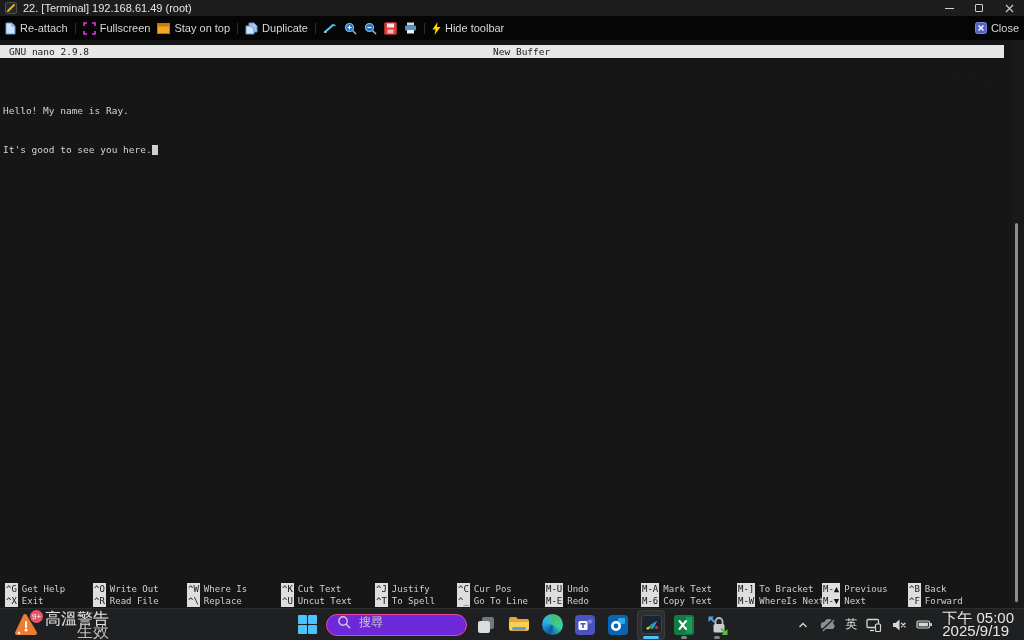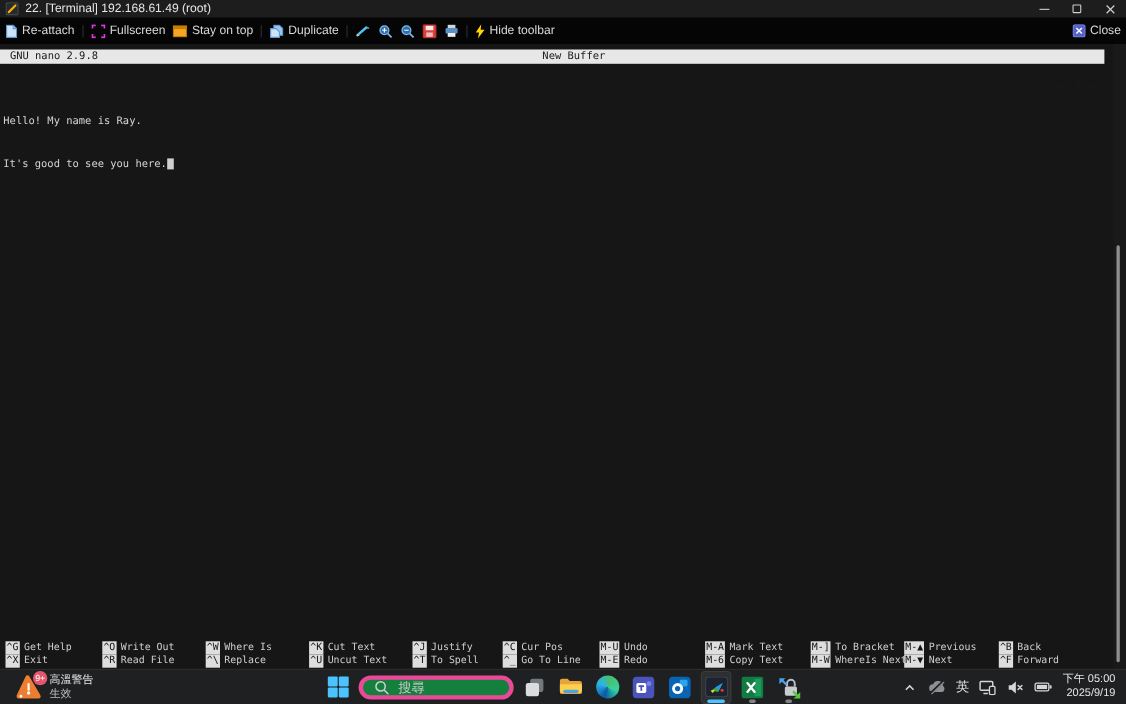--- a/index.html
+++ b/index.html
@@ -40,42 +40,42 @@
   .sc-col { display:flex; flex-direction:column; }
   .sc-entry { display:flex; gap:4px; white-space:nowrap; align-items:center; height:12px; }
   .sc-key { background:#dedede; color:#121212; padding:0 1px; }
   .sc-label { color:#cfcfcf; }
 
   
   .taskbar { height:32px; background:#1e2021; border-top:1px solid #2b2d2e; position:relative; display:flex; align-items:center; flex:0 0 auto; }
   .tb-weather { position:absolute; left:13px; display:flex; align-items:center; gap:5px; height:32px; }
   .weather-ico { position:relative; width:27px; height:26px; }
   .weather-badge { position:absolute; top:-2px; right:-3px; min-width:13px; height:13px; border-radius:7px; background:#e5566c; color:#fff; font-size:8px; line-height:13px; text-align:center; padding:0 1px; }
-  .weather-text { font-size:10px; line-height:13px; color:#e4e4e4; }
+  .weather-text { font-size:16px; line-height:13px; color:#e4e4e4;text-align:right; }
   .weather-text .w2 { color:#bdbdbd; }
 
   .tb-center { position:absolute; left:50%; transform:translateX(-50%); display:flex; align-items:center; gap:5px; height:32px; }
   .tb-item { position:relative; width:28px; height:30px; display:flex; align-items:center; justify-content:center; border-radius:4px; }
   .tb-item.active { background:#2d2f30; box-shadow:inset 0 0 0 1px #3a3c3d; }
   .ind { position:absolute; bottom:1px; left:50%; transform:translateX(-50%); height:3px; border-radius:2px; }
   .ind-active { width:16px; background:#4cc2ff; }
   .ind-run { width:6px; background:#828282; }
 
   .start-grid { width:19px; height:19px; display:grid; grid-template-columns:9px 9px; grid-template-rows:9px 9px; gap:1px; }
   .start-grid div { background:#4cc2ff; border-radius:1px; }
 
-  .search-pill { width:141px; height:22px; border-radius:11px; background:#15803d; border:4px solid #ec4899; display:flex; align-items:flex-start; gap:8px; padding:0 10px; }
+  .search-pill { width:141px; height:22px; border-radius:11px; background:#6d28d9; border:1px solid #ec4899; display:flex; align-items:flex-start; gap:8px; padding:0 10px; }
   .search-pill input { background:transparent; border:none; outline:none; color:#c9c9c9; font-size:12px; width:90px; font-family:"Liberation Sans", sans-serif; }
   .search-pill input::placeholder { color:#c9c9c9; opacity:1; }
 
   .edge-circle { width:21px; height:21px; border-radius:50%; background:conic-gradient(from 200deg,#0c59a4,#2bb3e8,#49c06c,#35d3a0,#0c59a4); }
 
   .tb-tray { position:absolute; right:10px; display:flex; align-items:center; gap:9px; height:32px; }
   .tray-ime { color:#e2e2e2; font-size:12px; }
-  .tray-clock { text-align:right; color:#e6e6e6; font-size:10px; line-height:12.5px; white-space:nowrap; }
+  .tray-clock { color:#e6e6e6; font-size:15px; line-height:12.5px; white-space:nowrap; }
 </style>
 </head>
 <body>
 
 <div class="screen">
 
   <div class="titlebar">
     <svg class="app-ico" viewBox="0 0 12 12">
       <rect x="0.5" y="0.5" width="11" height="11" rx="1.5" fill="#26292e" stroke="#4a4f57" stroke-width="1"></rect>
       <path d="M3 9 L9 3" stroke="#f2b100" stroke-width="2" stroke-linecap="round"></path>

